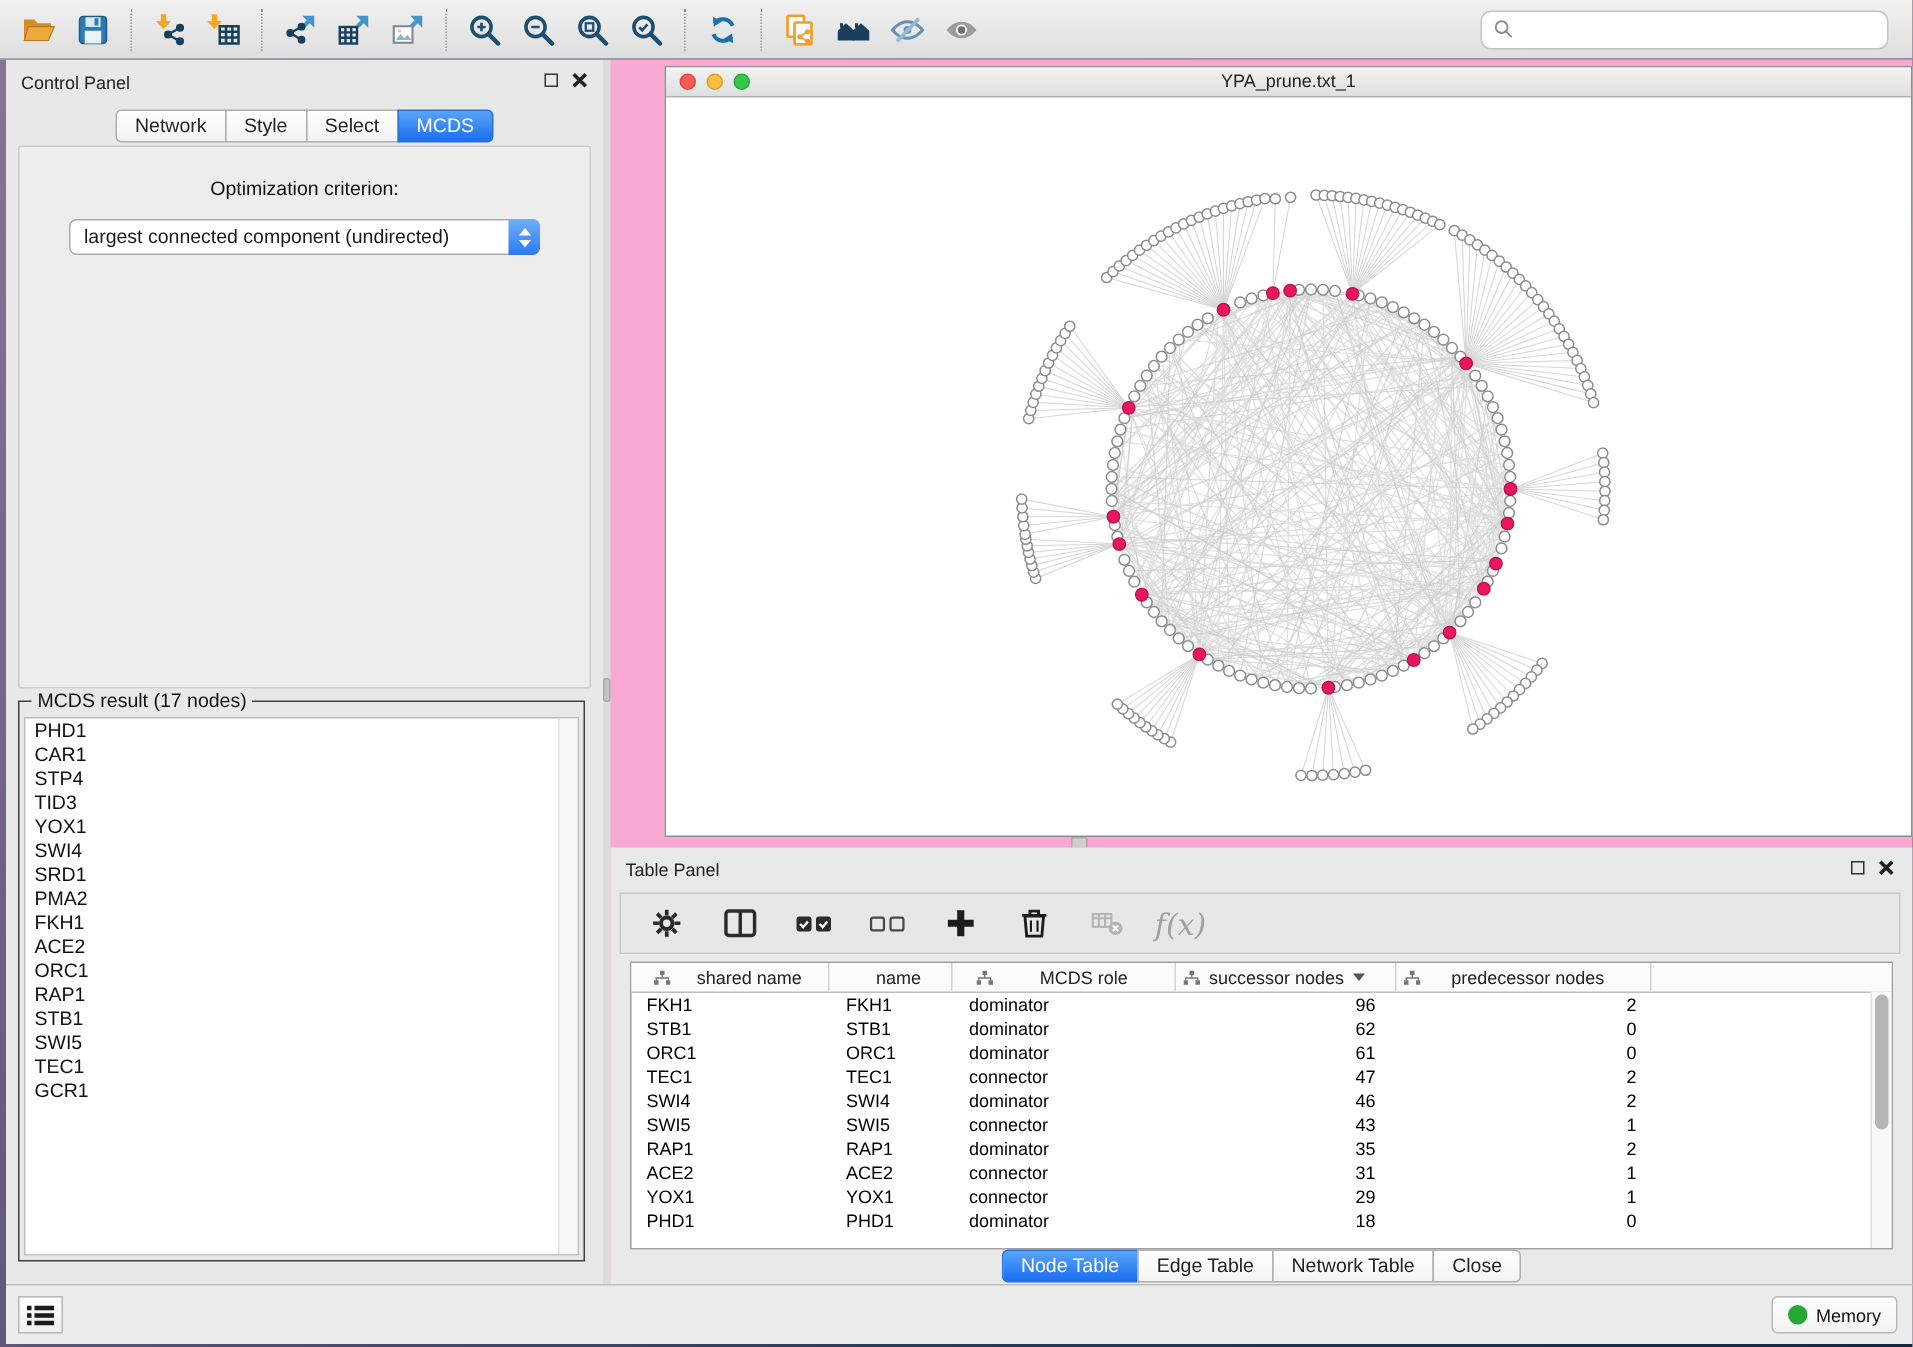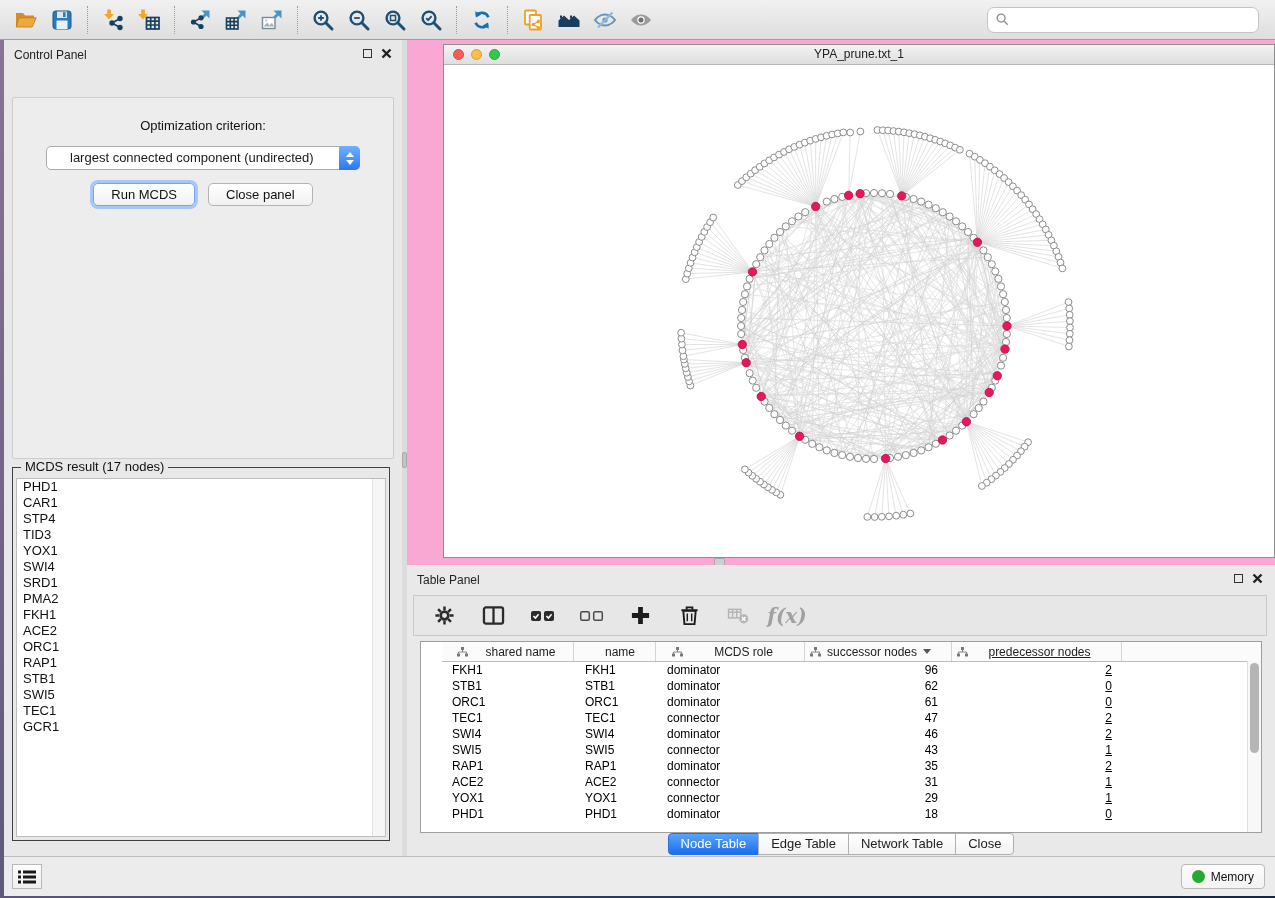--- a/index.html
+++ b/index.html
@@ -31,21 +31,21 @@
   .seg .tab{height:20px;line-height:20px;padding:0 12px;font-size:13px;background:linear-gradient(#fff,#f3f3f3);
     border:1px solid #b0b0b0;margin-left:-1px;color:#222;}
   .seg .tab:first-child{border-radius:4px 0 0 4px;margin-left:0;}
   .seg .tab:last-child{border-radius:0 4px 4px 0;}
   .seg .tab.active{background:linear-gradient(#58a4fa,#1b6ef0);border-color:#2a6fd8;color:#fff;}
   .mcds-box{position:absolute;left:8px;right:8px;top:57px;height:360px;background:#ededed;
     border:1px solid #cccccc;border-radius:2px;}
   .opt-label{margin-top:20px;text-align:center;font-size:13px;color:#111;}
   .dropdown{position:relative;margin:13px auto 0;width:314px;height:24px;background:#fff;
     border:1px solid #ababab;border-radius:5px;box-sizing:border-box;font-size:13px;}
-  .dropdown .dd-text{display:block;line-height:22px;padding-left:23px;white-space:nowrap;overflow:hidden;}
+  .dropdown .dd-text{display:block;line-height:22px;padding-left:9px;white-space:nowrap;overflow:hidden;}
   .dd-stepper{position:absolute;right:-1px;top:-1px;width:21px;height:24px;border-radius:0 5px 5px 0;
     background:linear-gradient(#6fb0fb,#2b79f2);display:flex;flex-direction:column;align-items:center;justify-content:center;gap:3px;}
   .arr-up{width:0;height:0;border-left:4px solid transparent;border-right:4px solid transparent;border-bottom:5px solid #fff;}
   .arr-dn{width:0;height:0;border-left:4px solid transparent;border-right:4px solid transparent;border-top:5px solid #fff;}
   .btn-row{display:flex;justify-content:center;gap:13px;margin-top:13px;}
   .pbtn{height:23px;line-height:21px;padding:0 17px;font-size:13px;background:linear-gradient(#ffffff,#f1f1f1);
     border:1px solid #b3b3b3;border-radius:5px;color:#111;}
   .pbtn.focused{box-shadow:0 0 0 3px #a6c8f8;border-color:#74a3ef;}
   .groupbox{position:absolute;left:8px;right:12px;top:427px;height:372px;border:1px solid #404040;}
   .legend{position:absolute;top:-9px;left:8px;background:#e8e8e8;padding:0 4px;font-size:13px;color:#111;}
@@ -64,36 +64,36 @@
   .tlight{width:11px;height:11px;border-radius:50%;}
   .tl-red{background:#fc5b57;border:1px solid #d94c44;box-sizing:border-box;}
   .tl-yellow{background:#fdbe41;border:1px solid #d6a133;box-sizing:border-box;}
   .tl-green{background:#34c84a;border:1px solid #2aa83c;box-sizing:border-box;}
   .net-title{position:absolute;left:0;right:0;top:2px;text-align:center;font-size:12px;color:#222;}
   .netcanvas{position:absolute;left:0;top:19px;right:0;bottom:0;}
   
   .tpanel{position:absolute;left:403px;top:525px;right:0;bottom:39px;background:#e9e9e9;}
   .tpanel .winctl{right:12px;}
   .ttoolbar{position:absolute;left:6px;right:8px;top:30px;height:41px;background:#e7e7e7;
-    border:1px solid #c9c9c9;display:flex;align-items:center;padding-left:16px;gap:21px;box-sizing:border-box;font-weight:bold;}
+    border:1px solid #c9c9c9;display:flex;align-items:center;padding-left:16px;gap:21px;box-sizing:border-box;}
   .ttool{display:flex;align-items:center;justify-content:center;width:28px;height:30px;}
   .fx{font-family:"DejaVu Serif",serif;font-style:italic;font-size:20px;color:#a0a0a0;}
-  .ntable{position:absolute;left:13px;right:13px;top:76px;height:192px;background:#fff;border:1px solid #9e9e9e;box-sizing:border-box;padding-left:21px;}
+  .ntable{position:absolute;left:13px;right:13px;top:76px;height:192px;background:#fff;border:1px solid #9e9e9e;box-sizing:border-box;}
   .thead{display:flex;height:19px;background:#fbfbfb;border-bottom:1px solid #bdbdbd;}
   .th{display:flex;align-items:center;border-right:1px solid #d4d4d4;box-sizing:border-box;font-size:12px;color:#222;}
   .th .thlabel{flex:1;text-align:center;}
   .th .treeicon{margin-left:5px;flex:0 0 auto;}
   .sortchev{width:0;height:0;border-left:4px solid transparent;border-right:4px solid transparent;border-top:5px solid #555;margin-right:6px;}
   .tbody .row{display:flex;height:16px;align-items:center;}
   .cell{font-size:12px;color:#000;box-sizing:border-box;white-space:nowrap;overflow:hidden;}
   .c0{width:132px;padding-left:10px;}
   .c1{width:82px;padding-left:11px;}
   .c2{width:149px;padding-left:11px;}
   .c3{width:147px;text-align:right;padding-right:14px;}
-  .c4{width:170px;text-align:right;padding-right:10px;text-decoration:underline;}
+  .c4{width:170px;text-align:right;padding-right:10px;}
   .tscroll{position:absolute;right:0;top:19px;bottom:0;width:13px;background:#f8f8f8;border-left:1px solid #e0e0e0;}
   .tscroll .thumb{position:absolute;left:2px;right:2px;top:2px;height:90px;background:#b5b5b5;border-radius:5px;}
   .ttab-row{position:absolute;left:0;right:0;top:268px;display:flex;justify-content:center;}
   
   .statusbar{position:absolute;left:0;right:0;bottom:0;height:39px;background:#ececec;border-top:1px solid #bdbdbd;}
   .sbtn{position:absolute;left:8px;top:7px;width:30px;height:25px;background:linear-gradient(#fdfdfd,#efefef);
     border:1px solid #b9b9b9;display:flex;align-items:center;justify-content:center;box-sizing:border-box;}
   .membtn{position:absolute;right:10px;top:7px;height:25px;display:flex;align-items:center;gap:6px;
     background:linear-gradient(#fdfdfd,#f3f3f3);border:1px solid #b9b9b9;border-radius:4px;padding:0 10px;box-sizing:border-box;}
   .memdot{width:13px;height:13px;border-radius:50%;background:#27a833;}
@@ -252,32 +252,36 @@
   <div class="cpanel">
     <div class="panel-head">
       <span class="panel-title">Control Panel</span>
       <span class="winctl">
         <span class="sqicon"></span>
         <svg width="11" height="11" viewBox="0 0 11 11">
             <path d="M1.5 1.5 9.5 9.5M9.5 1.5 1.5 9.5" stroke="#222" stroke-width="2.4"></path>
           </svg>
       </span>
     </div>
+    <div class="ctab-row">
+      <div class="seg">
+        <span class="tab">Network</span>
+        <span class="tab">Style</span>
+        <span class="tab">Select</span>
+        <span class="tab active">MCDS</span>
+      </div>
+    </div>
     <div class="mcds-box">
       <div class="opt-label">Optimization criterion:</div>
       <div class="dropdown">
         <span class="dd-text">largest connected component (undirected)</span>
         <span class="dd-stepper">
             <span class="arr-up"></span>
             <span class="arr-dn"></span>
           </span>
-      </div>
-      <div class="btn-row">
-        <button class="pbtn focused">Run MCDS</button>
-        <button class="pbtn">Close panel</button>
       </div>
     </div>
     <div class="groupbox">
       <span class="legend">MCDS result (17 nodes)</span>
       <div class="mcds-list">
         <div class="mcds-scroll"></div>
       <div class="mcds-item">PHD1</div>
           <div class="mcds-item">CAR1</div>
           <div class="mcds-item">STP4</div>
           <div class="mcds-item">TID3</div>

